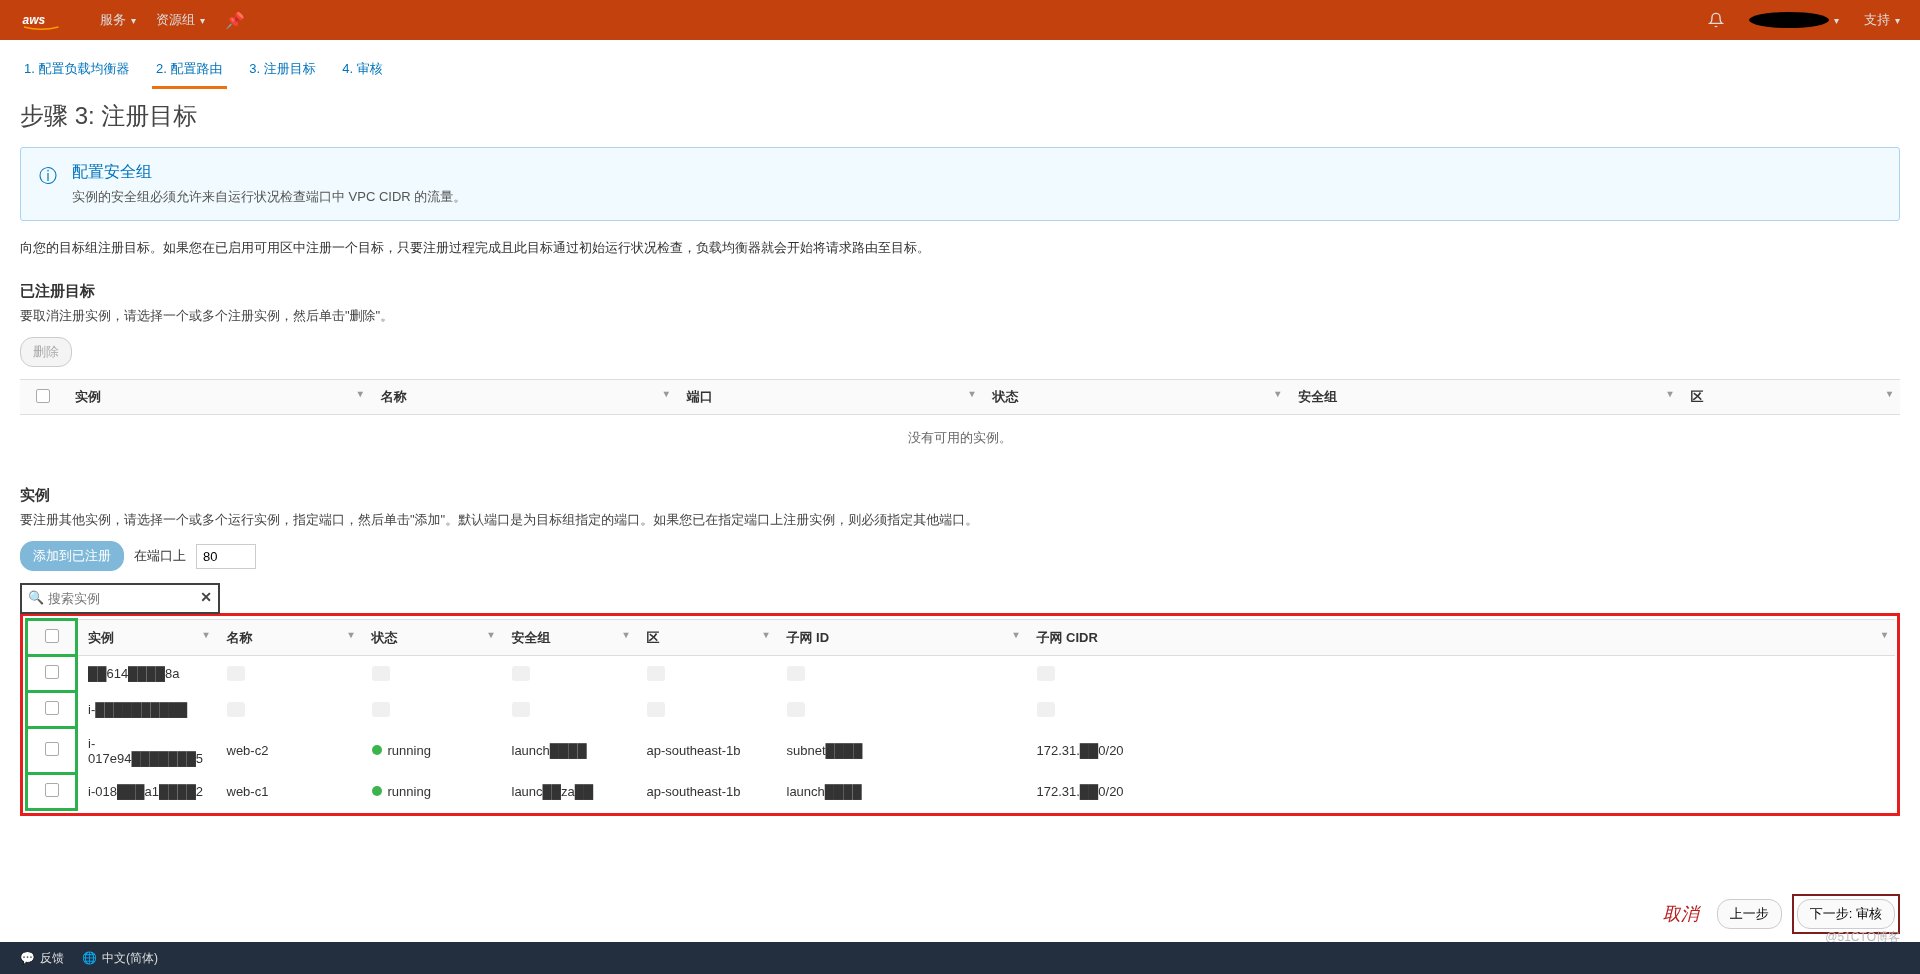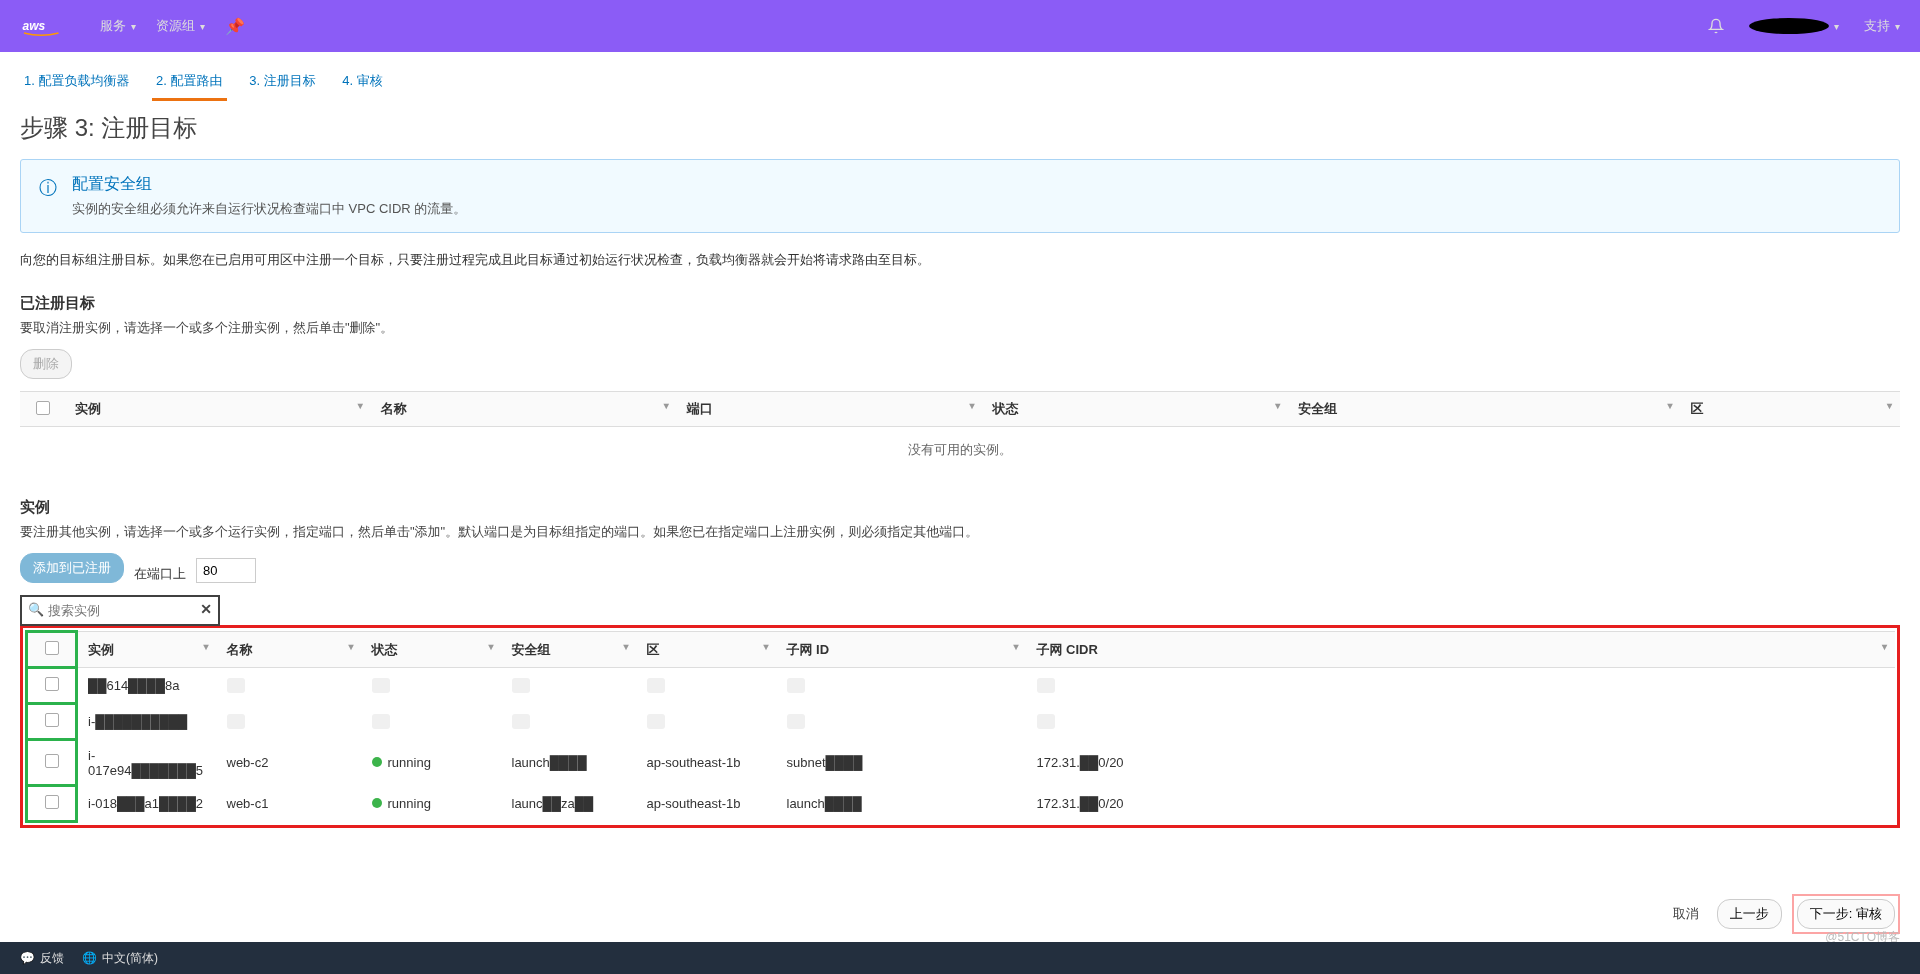--- a/index.html
+++ b/index.html
@@ -1,19 +1,19 @@
 <!DOCTYPE html>
 <html><head>
   <meta charset="utf-8">
   <style>
     * { box-sizing: border-box; margin: 0; padding: 0; font-family: "Amazon Ember", "Helvetica Neue", Arial, sans-serif; }
     body { background: #fff; font-size: 13px; color: #333; }
     
     
-    .top-nav { background: #8b5cf6; height: 52px; display: flex; align-items: center; padding: 0 20px; color: #fff; }
+    .top-nav { background: #c2410c; height: 40px; display: flex; align-items: center; padding: 0 20px; color: #fff; }
     .aws-logo { margin-right: 30px; padding-top: 4px; }
     .aws-logo svg { height: 18px; }
     .nav-item { color: #ddd; margin-right: 20px; font-size: 13px; cursor: pointer; display: flex; align-items: center; gap: 5px; }
     .nav-spacer { flex: 1; }
     .nav-right { display: flex; align-items: center; gap: 25px; }
     .nav-right .nav-item { margin-right: 0; }
     .pin-icon { color: #ddd; font-size: 16px; }
     .chevron-down { font-size: 10px; }
     .account-blur { width: 80px; height: 16px; background: #000; border-radius: 50%; }
     
@@ -47,21 +47,21 @@
     .table-wrapper { margin-bottom: 25px; }
     .tbl { width: 100%; border-collapse: collapse; }
     .tbl th { background: #fafafa; border-top: 1px solid #ddd; border-bottom: 1px solid #ddd; padding: 8px 10px; text-align: left; font-weight: bold; font-size: 13px; position: relative; }
     .tbl th .sort-caret { position: absolute; right: 8px; color: #999; font-size: 10px; }
     .tbl td { padding: 8px 10px; font-size: 13px; }
     .tbl .checkbox-col { width: 45px; text-align: center; }
     .chk { width: 14px; height: 14px; border: 1px solid #aaa; border-radius: 2px; display: inline-block; background: #fff; }
     .empty-row td { text-align: center; color: #666; padding: 14px; }
     
     
-    .port-row { display: flex; align-items: flex-end; gap: 10px; margin-bottom: 12px; }
+    .port-row { display: flex; align-items: center; gap: 10px; margin-bottom: 12px; }
     .port-label { font-size: 13px; }
     .port-input { width: 60px; padding: 4px 6px; border: 1px solid #ccc; font-size: 13px; }
     
     
     .search-wrap { position: relative; width: 200px; margin-bottom: 0; }
     .search-input { width: 100%; padding: 6px 28px 6px 26px; border: 2px solid #404040; font-size: 13px; }
     .search-icon { position: absolute; left: 8px; top: 7px; color: #888; font-size: 13px; }
     .clear-icon { position: absolute; right: 8px; top: 6px; color: #444; font-size: 14px; font-weight: bold; cursor: pointer; }
     
     
@@ -77,22 +77,22 @@
     .col-inst { width: 140px; }
     .col-name { width: 145px; }
     .col-status { width: 140px; }
     .col-sg { width: 135px; }
     .col-zone { width: 140px; }
     .col-subnet { width: 250px; }
     .col-cidr { width: auto; }
     
     
     .footer-actions { position: fixed; bottom: 32px; right: 20px; display: flex; align-items: center; gap: 10px; background: #fff; padding: 8px 0; }
-    .cancel-link { color: #404040; font-size: 13px; cursor: pointer; margin-right: 8px; }
-    .red-box-btn { border: 2px solid #fca5a5; padding: 3px; }
+    .cancel-link { color: #b91c1c; font-size: 18px; cursor: pointer; margin-right: 8px; font-style: italic; }
+    .red-box-btn { border: 2px solid #7f1d1d; padding: 3px; }
     
     
     .bottom-bar { position: fixed; bottom: 0; left: 0; right: 0; background: #232f3e; height: 32px; display: flex; align-items: center; padding: 0 20px; color: #ddd; font-size: 12px; }
     .bottom-left { display: flex; align-items: center; gap: 18px; }
     .bottom-left .item { display: flex; align-items: center; gap: 5px; cursor: pointer; }
     .bottom-right { margin-left: auto; display: flex; align-items: center; gap: 15px; }
     .watermark { position: fixed; bottom: 28px; right: 20px; color: #bbb; font-size: 12px; }
     
     .bell-icon svg { width: 16px; height: 16px; }
   </style>

